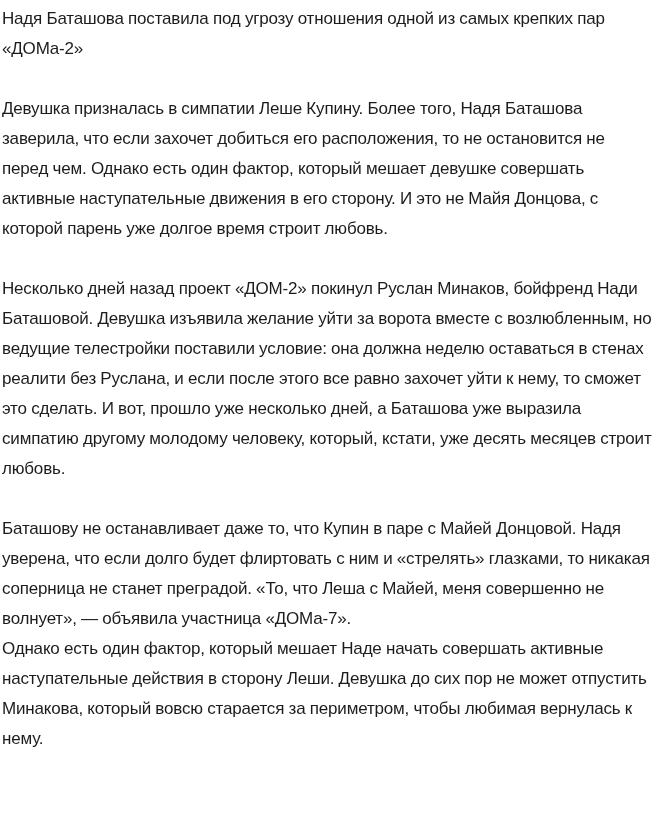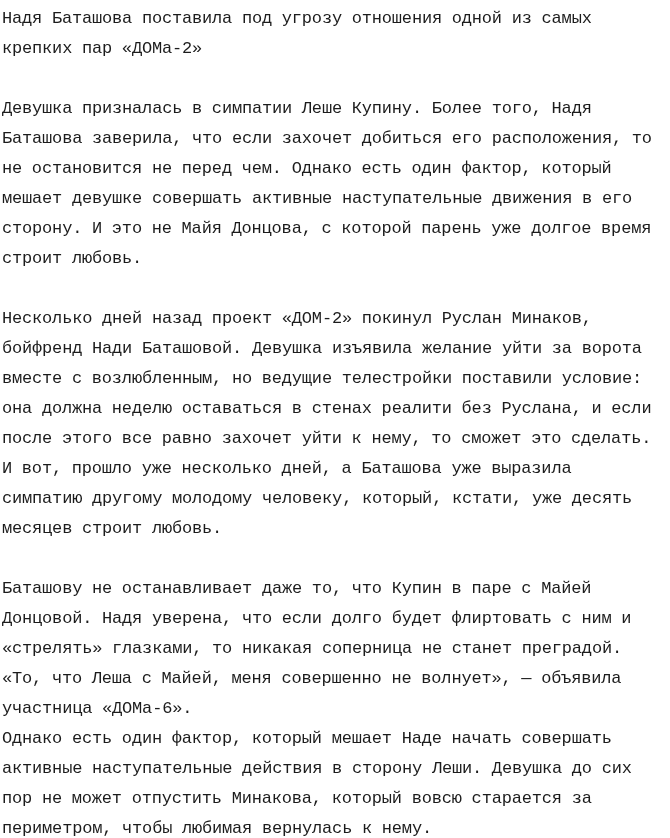--- a/index.html
+++ b/index.html
@@ -26,21 +26,20 @@
 
   .para {
     margin: 0 0 30px 0;
     font-size: 17px;
     line-height: 30px;
     letter-spacing: -0.18px;
     word-spacing: -0.2px;
     color: #1c1c1c;
     text-align: left;
     max-width: 652px;
-    font-family: Liberation Mono, monospace;
   }
 
   .para.headline {
     margin-bottom: 30px;
   }
 
   
   .para.tight {
     margin-top: -30px;
   }
@@ -50,17 +49,17 @@
 
 <main id="article">
 
   <p class="para headline">Надя Баташова поставила под угрозу отношения одной из самых крепких пар «ДОМа-2»</p>
 
   <p class="para">Девушка призналась в симпатии Леше Купину. Более того, Надя Баташова заверила, что если захочет добиться его расположения, то не остановится не перед чем. Однако есть один фактор, который мешает девушке совершать активные наступательные движения в его сторону. И это не Майя Донцова, с которой парень уже долгое время строит любовь.</p>
 
   <p class="para">Несколько дней назад проект «ДОМ-2» покинул Руслан Минаков, бойфренд Нади Баташовой. Девушка изъявила желание уйти за ворота вместе с возлюбленным, но ведущие телестройки поставили условие: она должна неделю оставаться в стенах реалити без Руслана, и если после этого все равно захочет уйти к нему, то сможет это сделать. И вот, прошло уже несколько дней, а Баташова уже выразила симпатию другому молодому человеку, который, кстати, уже десять месяцев строит любовь.</p>
 
 
-  <p class="para">Баташову не останавливает даже то, что Купин в паре с Майей Донцовой. Надя уверена, что если долго будет флиртовать с ним и «стрелять» глазками, то никакая соперница не станет преградой. «То, что Леша с Майей, меня совершенно не волнует», — объявила участница «ДОМа-6».</p>
+  <p class="para">Баташову не останавливает даже то, что Купин в паре с Майей Донцовой. Надя уверена, что если долго будет флиртовать с ним и «стрелять» глазками, то никакая соперница не станет преградой. «То, что Леша с Майей, меня совершенно не волнует», — объявила участница «ДОМа-7».</p>
 
   <p class="para tight">Однако есть один фактор, который мешает Наде начать совершать активные наступательные действия в сторону Леши. Девушка до сих пор не может отпустить Минакова, который вовсю старается за периметром, чтобы любимая вернулась к нему.</p>
 
 </main>
 
 </body></html>

